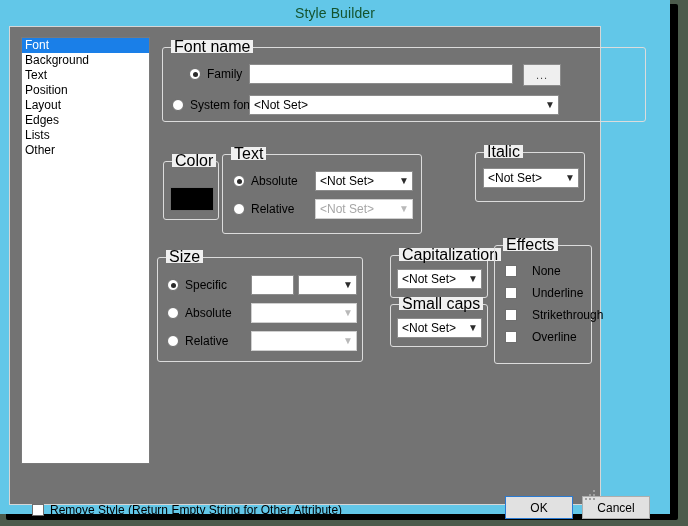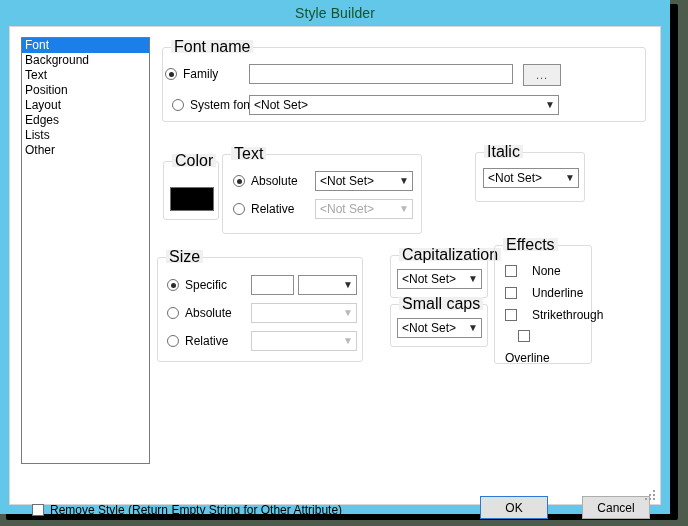--- a/index.html
+++ b/index.html
@@ -55,23 +55,23 @@
     color: #14532d;
     font-family: "Liberation Sans", sans-serif;
     letter-spacing: .1px;
   }
 
   
   .client {
     position: absolute;
     left: 9px;
     top: 26px;
-    width: 652px;
+    width: 592px;
     height: 479px;
-    background: #ffffff;
+    background: #737373;
     border: 1px solid #d6d6d6;
     box-sizing: border-box;
   }
 
   
   .category-list {
     position: absolute;
     left: 11px;
     top: 10px;
     width: 129px;
@@ -297,21 +297,21 @@
       <div class="category-item">Position</div>
       <div class="category-item">Layout</div>
       <div class="category-item">Edges</div>
       <div class="category-item">Lists</div>
       <div class="category-item">Other</div>
     </div>
 
     <div class="groupbox" style="left:152px; top:20px; width:484px; height:75px;">
       <div class="gb-title">Font name</div>
 
-      <div class="radio-row" style="left:2px; top:19px;">
+      <div class="radio-row" style="left:26px; top:19px;">
         <span class="radio checked"></span>
         <span class="radio-label">Family</span>
       </div>
 
       <input class="textbox" style="left: 86px; top: 16px; width: 264px; height: 20px;" value="">
 
       <div class="btn-browse" style="left:360px; top:16px; width:38px; height:22px;">...</div>
 
       <div class="radio-row" style="left:9px; top:50px;">
         <span class="radio"></span>
@@ -415,32 +415,32 @@
         <span class="check-label">None</span>
       </div>
       <div class="check-row" style="left:10px; top:40px;">
         <span class="checkbox"></span>
         <span class="check-label">Underline</span>
       </div>
       <div class="check-row" style="left:10px; top:62px;">
         <span class="checkbox"></span>
         <span class="check-label">Strikethrough</span>
       </div>
-      <div class="check-row" style="left:10px; top:84px;flex-direction:column;">
+      <div class="check-row" style="left:10px; top:84px;">
         <span class="checkbox"></span>
         <span class="check-label">Overline</span>
       </div>
     </div>
 
     <div class="bottom-check">
       <span class="checkbox"></span>
       <span class="check-label">Remove Style (Return Empty String for Other Attribute)</span>
     </div>
 
-    <div class="dlg-button default" style="left:470px; top:469px; width:68px;">OK</div>
+    <div class="dlg-button default" style="left:495px; top:469px; width:68px;">OK</div>
     <div class="dlg-button" style="left:572px; top:469px; width:68px;">Cancel</div>
 
     <div class="resize-grip">
       <i style="left:8px; top:8px;"></i>
       <i style="left:4px; top:8px;"></i>
       <i style="left:8px; top:4px;"></i>
       <i style="left:0px; top:8px;"></i>
       <i style="left:8px; top:0px;"></i>
       <i style="left:4px; top:4px;"></i>
     </div>

